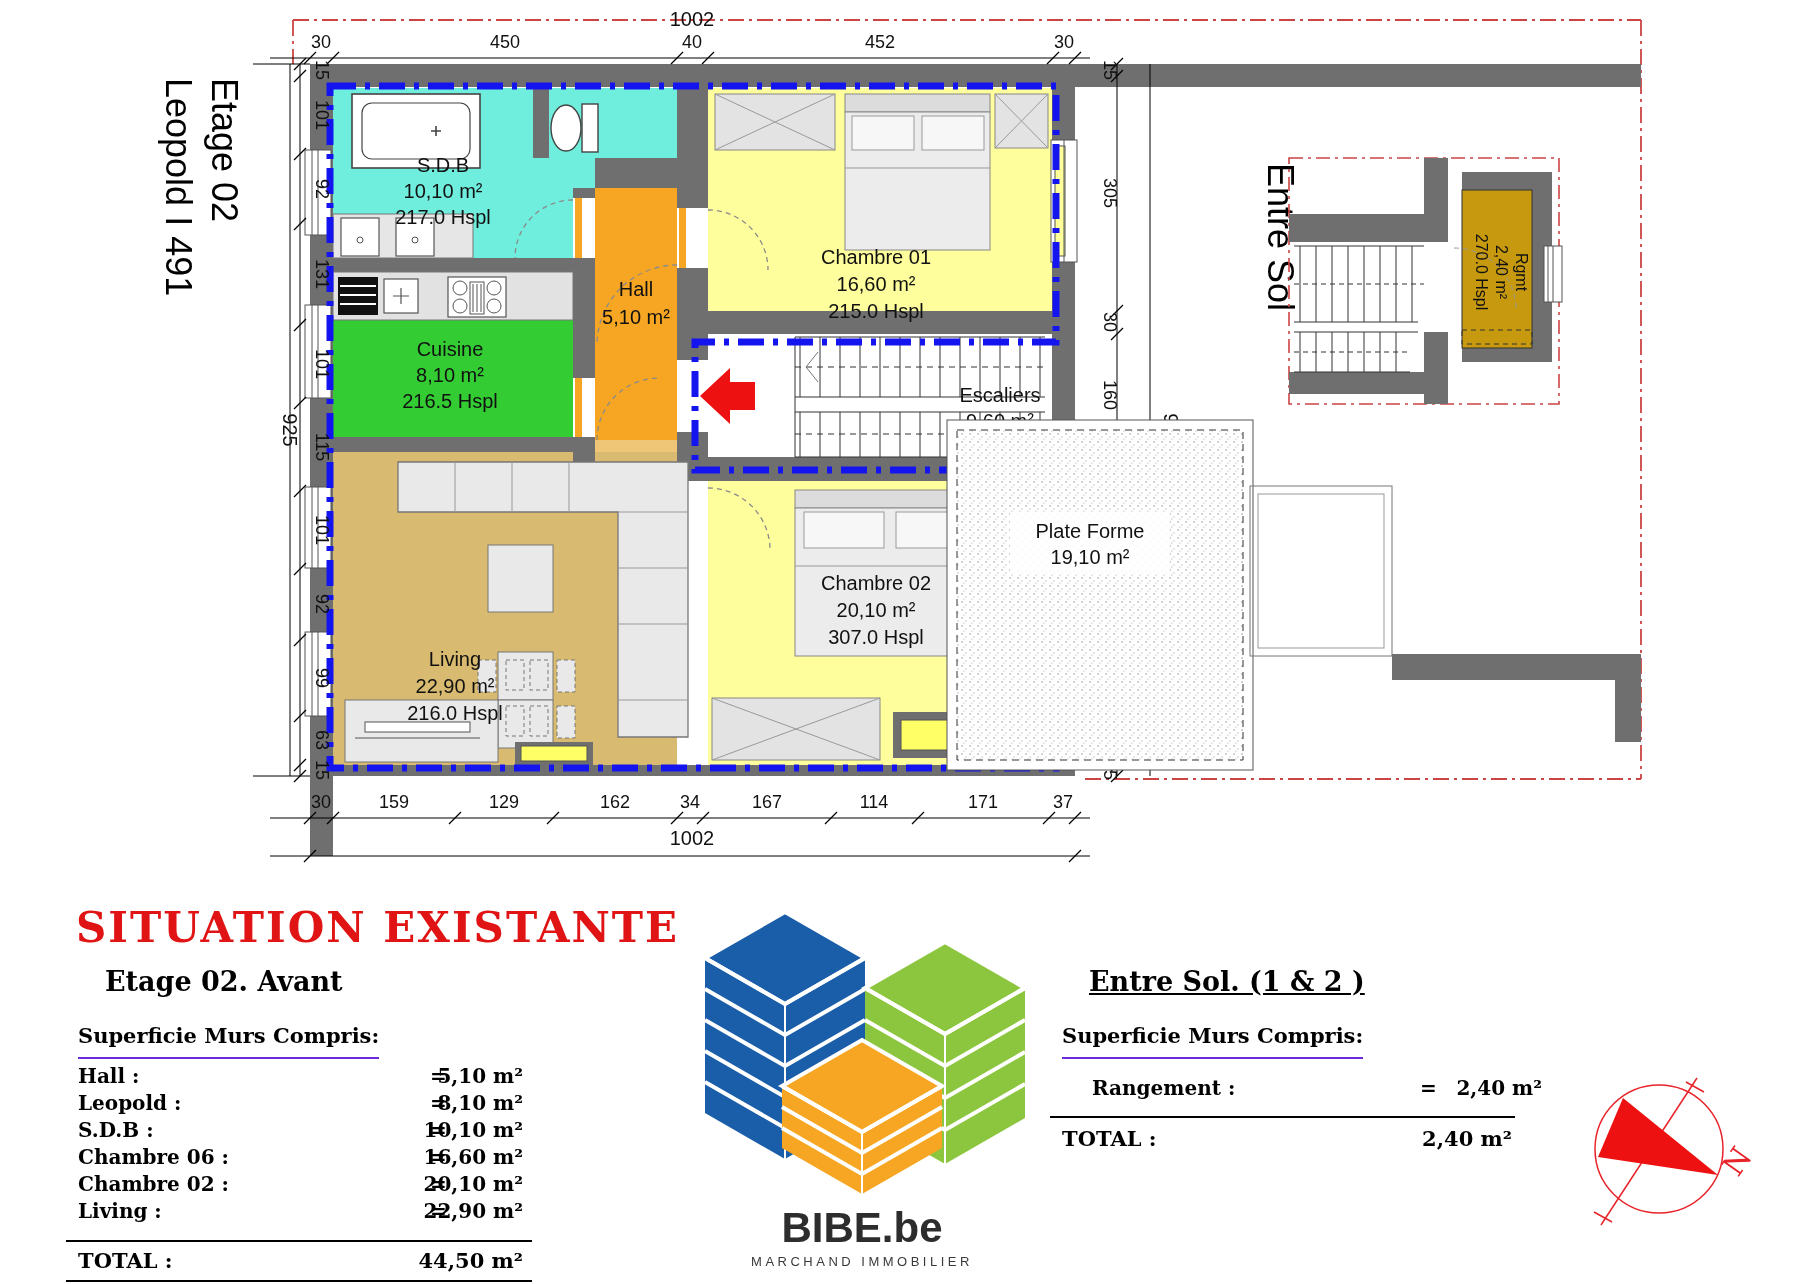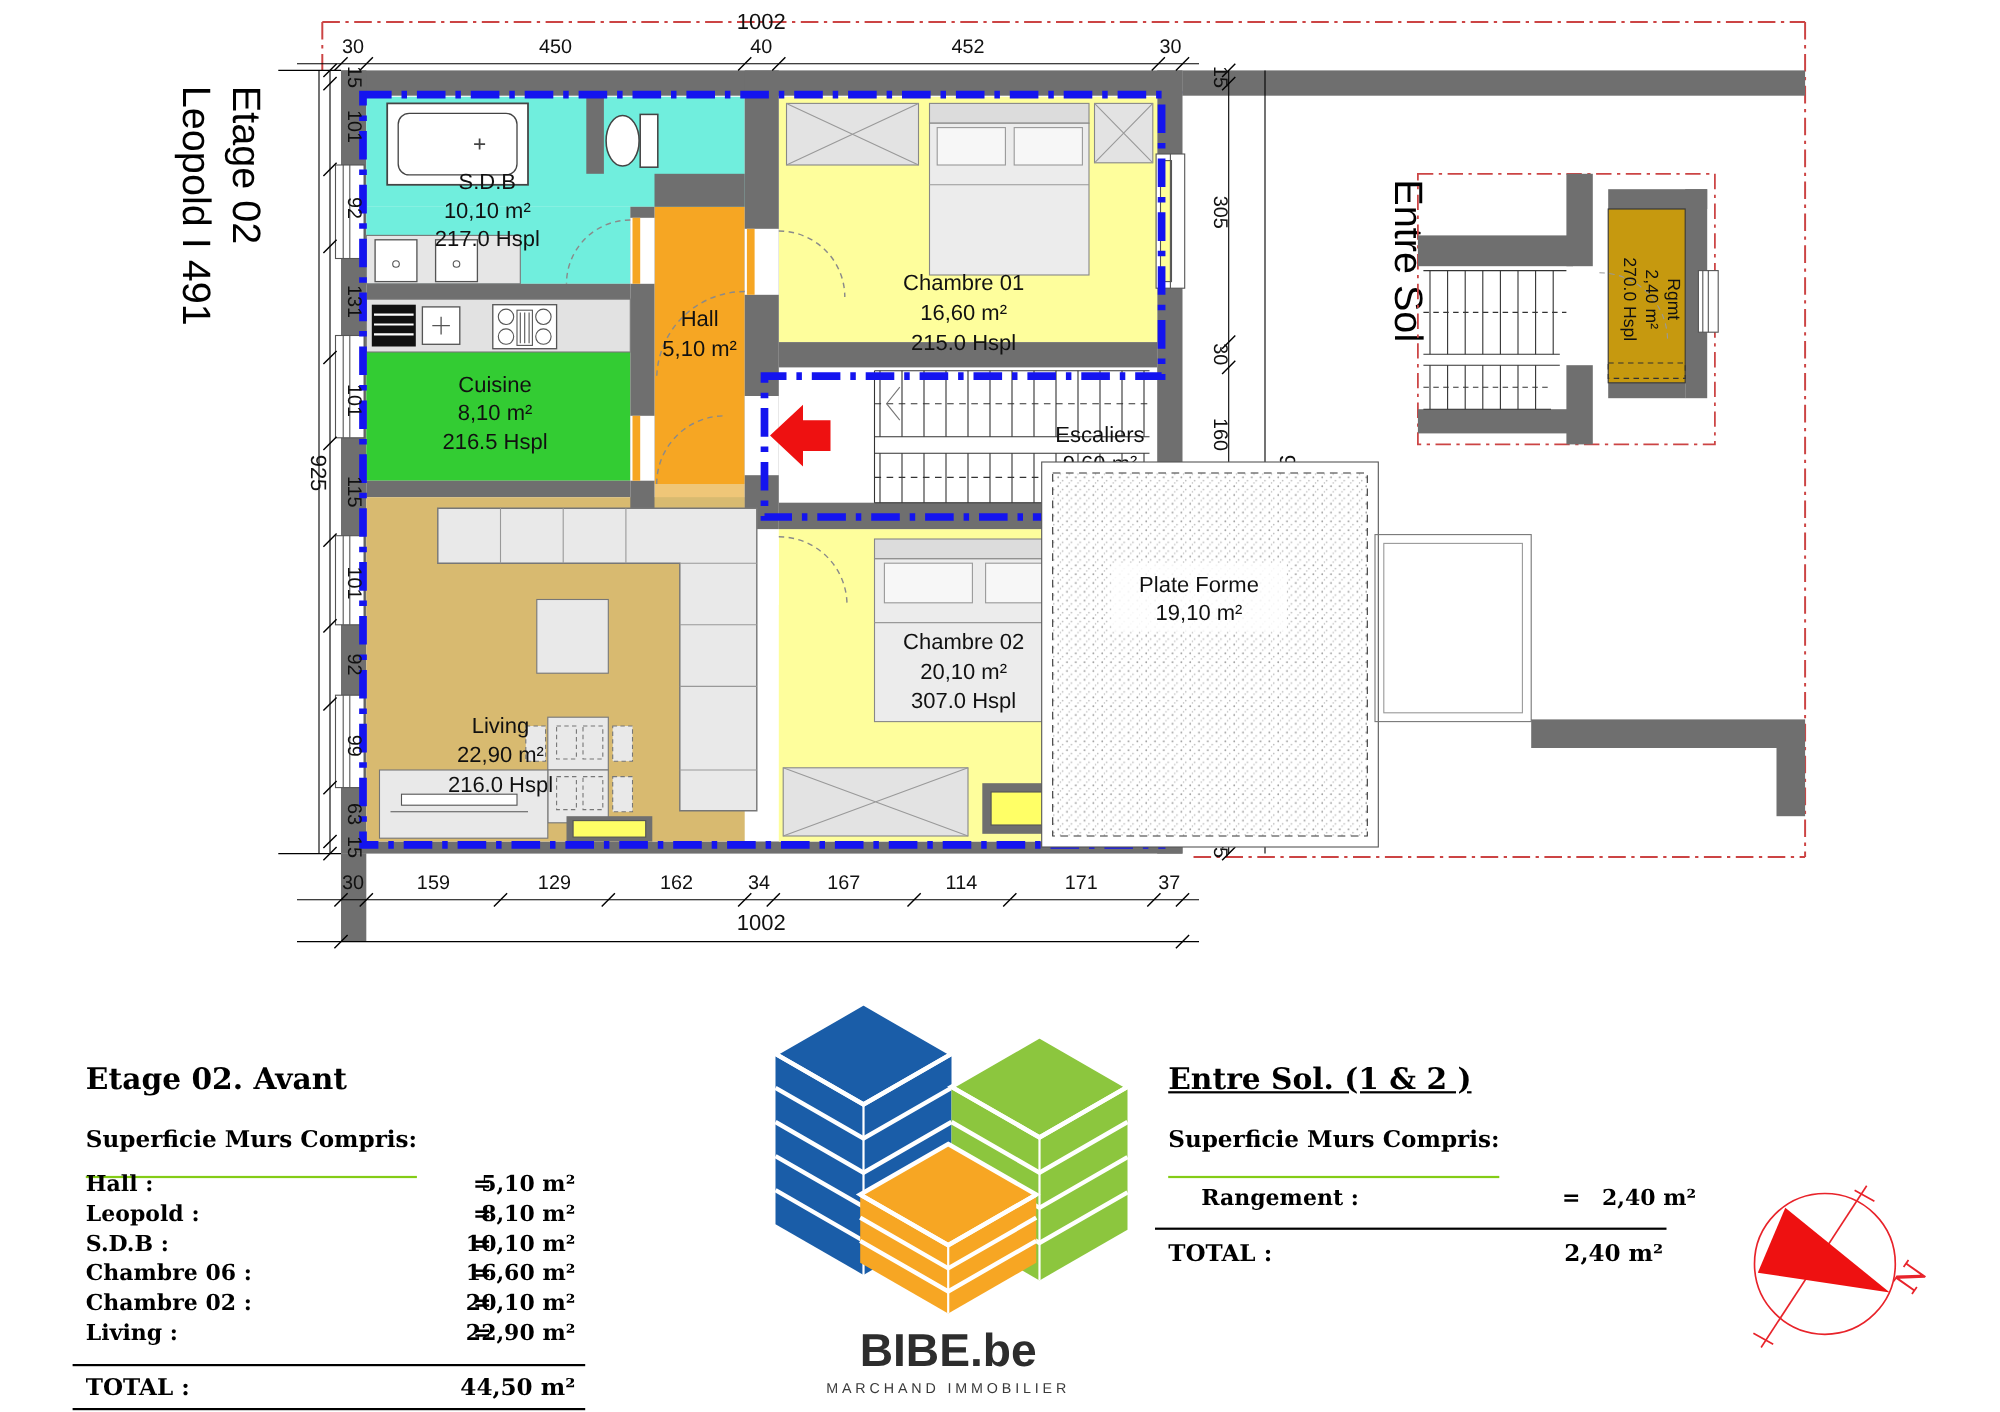--- a/index.html
+++ b/index.html
@@ -9,23 +9,23 @@
   .dim{font:18px "Liberation Sans",sans-serif;}
   .dimBig{font:20px "Liberation Sans",sans-serif;}
   .room{font:20px "Liberation Sans",sans-serif;}
   .side{font:36px "Liberation Sans",sans-serif;fill:#000;}
   .rgmtT{font:16px "Liberation Sans",sans-serif;}
   .brand{font:700 42px "Liberation Sans",sans-serif;fill:#2d2d2d;}
   .tagline{font:13px "Liberation Sans",sans-serif;fill:#3a3a3a;letter-spacing:3.5px;}
   .nLetter{font:30px "DejaVu Serif",serif;fill:#e8232a;}
   .lgTitle{position:absolute;left:76px;top:903px;font:700 42px "DejaVu Serif",serif;
            color:#e01414;letter-spacing:2px;}
-  .lgSub{position:absolute;font:700 27px "DejaVu Serif",serif;}
-  .lgHead{position:absolute;font:700 21px "DejaVu Serif",serif;border-bottom:2px solid #84cc16;
-          padding-bottom:21px;}
+  .lgSub{position:absolute;font:700 27px "DejaVu Serif",serif;margin-left:27px;}
+  .lgHead{position:absolute;font:700 21px "DejaVu Serif",serif;border-bottom:2px solid #6d28d9;
+          padding-bottom:9px;}
   .rows{position:absolute;font:700 20px "DejaVu Serif",serif;}
   .row{position:relative;height:27px;width:460px;}
   .eqL{position:absolute;left:352px;}
   .valL{position:absolute;left:295px;width:150px;text-align:right;}
   .eqR{position:absolute;left:328px;}
   .valR{position:absolute;left:300px;width:150px;text-align:right;}
   .rule{position:absolute;border-top:2px solid #000;height:0;}
   .totalRow{position:absolute;font:700 21px "DejaVu Serif",serif;}
 </style>
 </head>
@@ -419,20 +419,21 @@
 
   <g>
     <circle cx="1659" cy="1149" r="64" fill="none" stroke="#e8232a" stroke-width="1.5"></circle>
     <path d="M1601,1225 L1697,1078" stroke="#e8232a" stroke-width="1.5"></path>
     <path d="M1594,1212 L1612,1222 M1686,1082 L1704,1092" stroke="#e8232a" stroke-width="1.5"></path>
     <polygon points="1623,1098 1598,1157 1718,1175" fill="#ee1111"></polygon>
     <text transform="translate(1738,1178) rotate(-55)" class="nLetter">N</text>
   </g>
 </svg>
 
+<div class="lgTitle">SITUATION EXISTANTE</div>
 <div class="lgSub" style="left:78px;top:966px;">Etage 02. Avant</div>
 <div class="lgHead" style="left:78px;top:1023px;">Superficie Murs Compris:</div>
 
 <div class="rows" style="left:78px;top:1064px;">
   <div class="row">
     <span>Hall :</span>
     <span class="eqL">=</span>
     <span class="valL">5,10 m²</span>
   </div>
   <div class="row">

